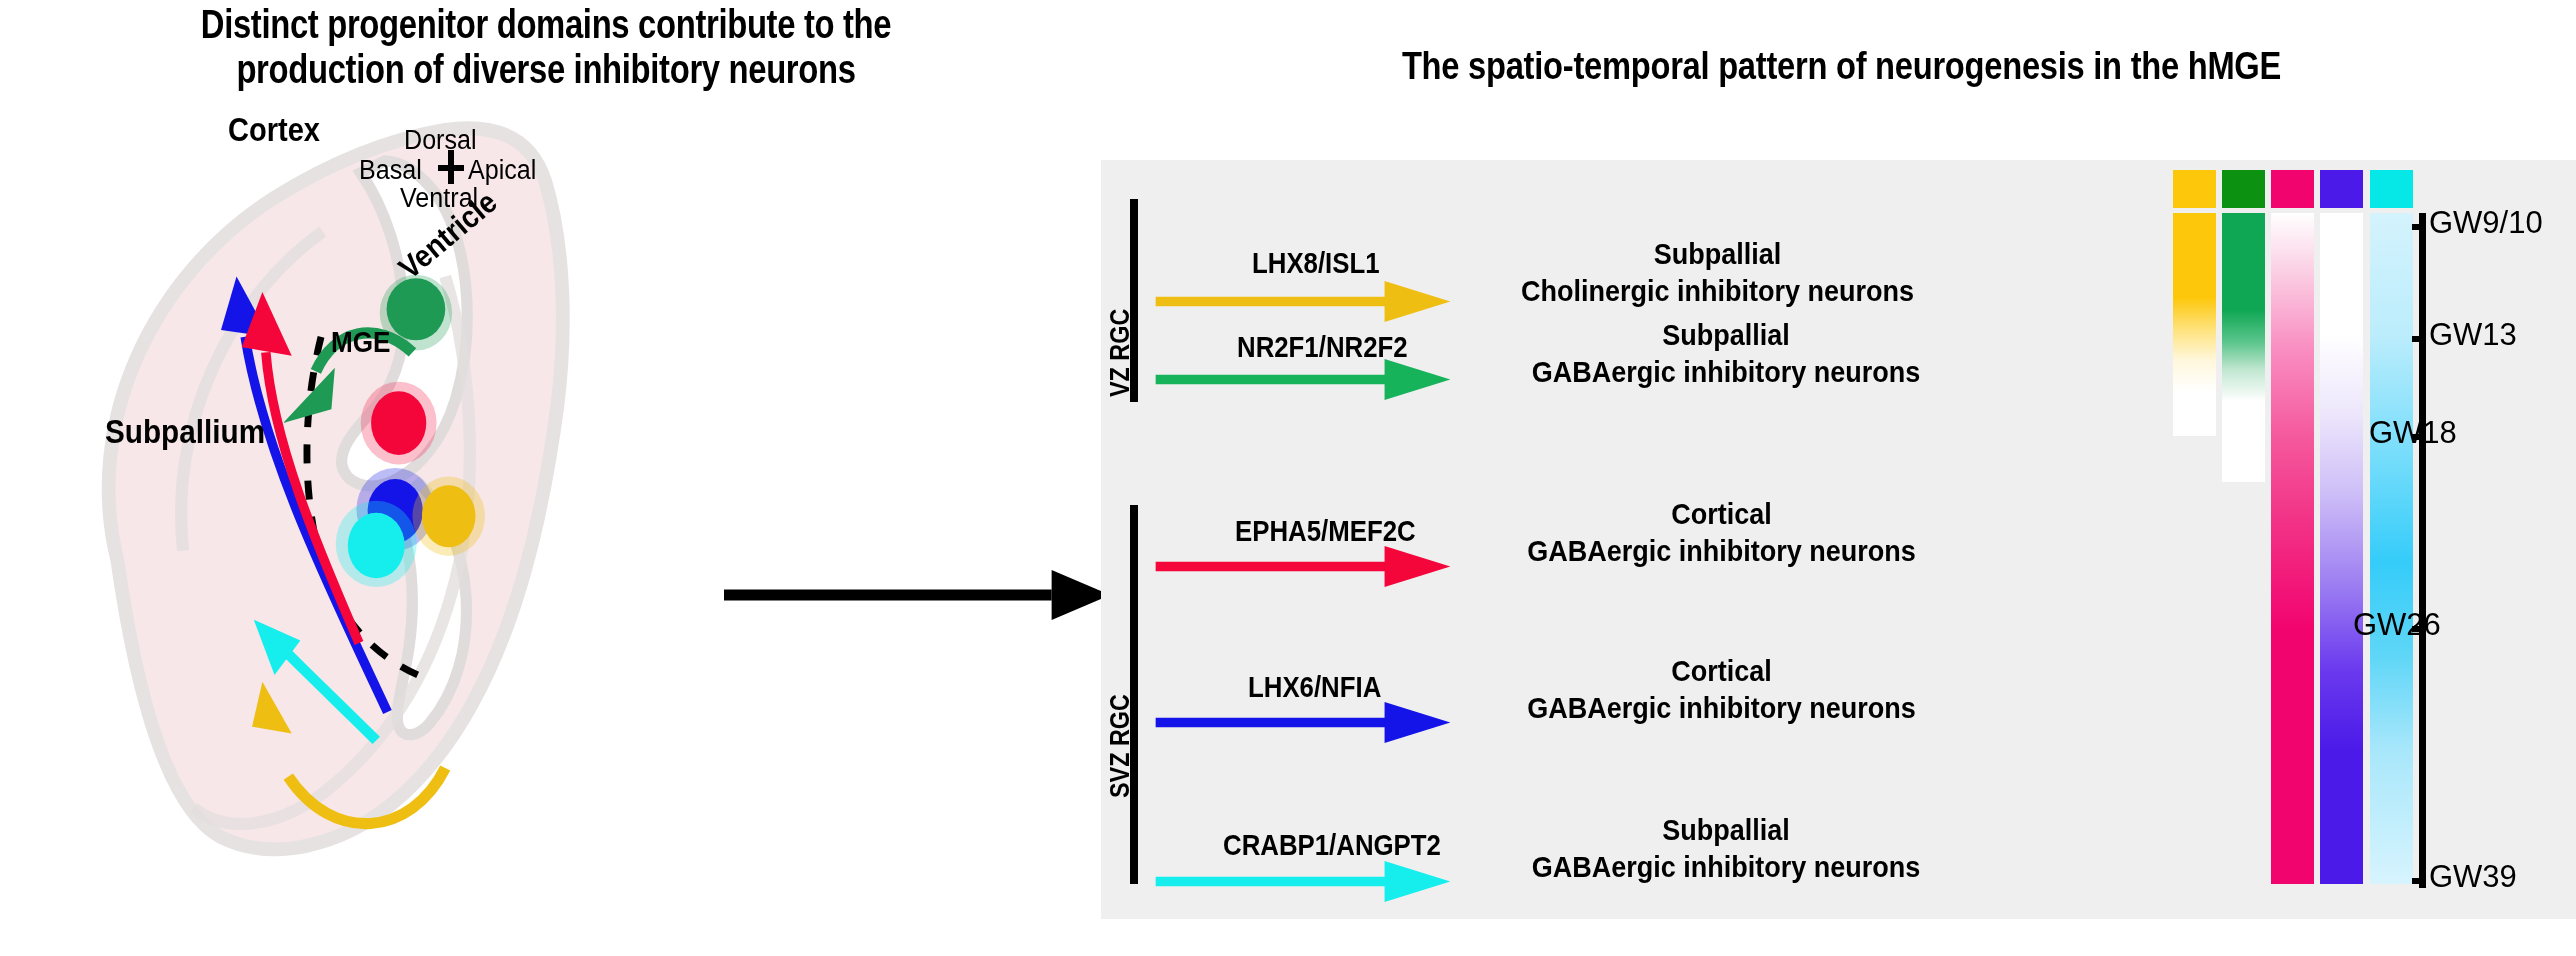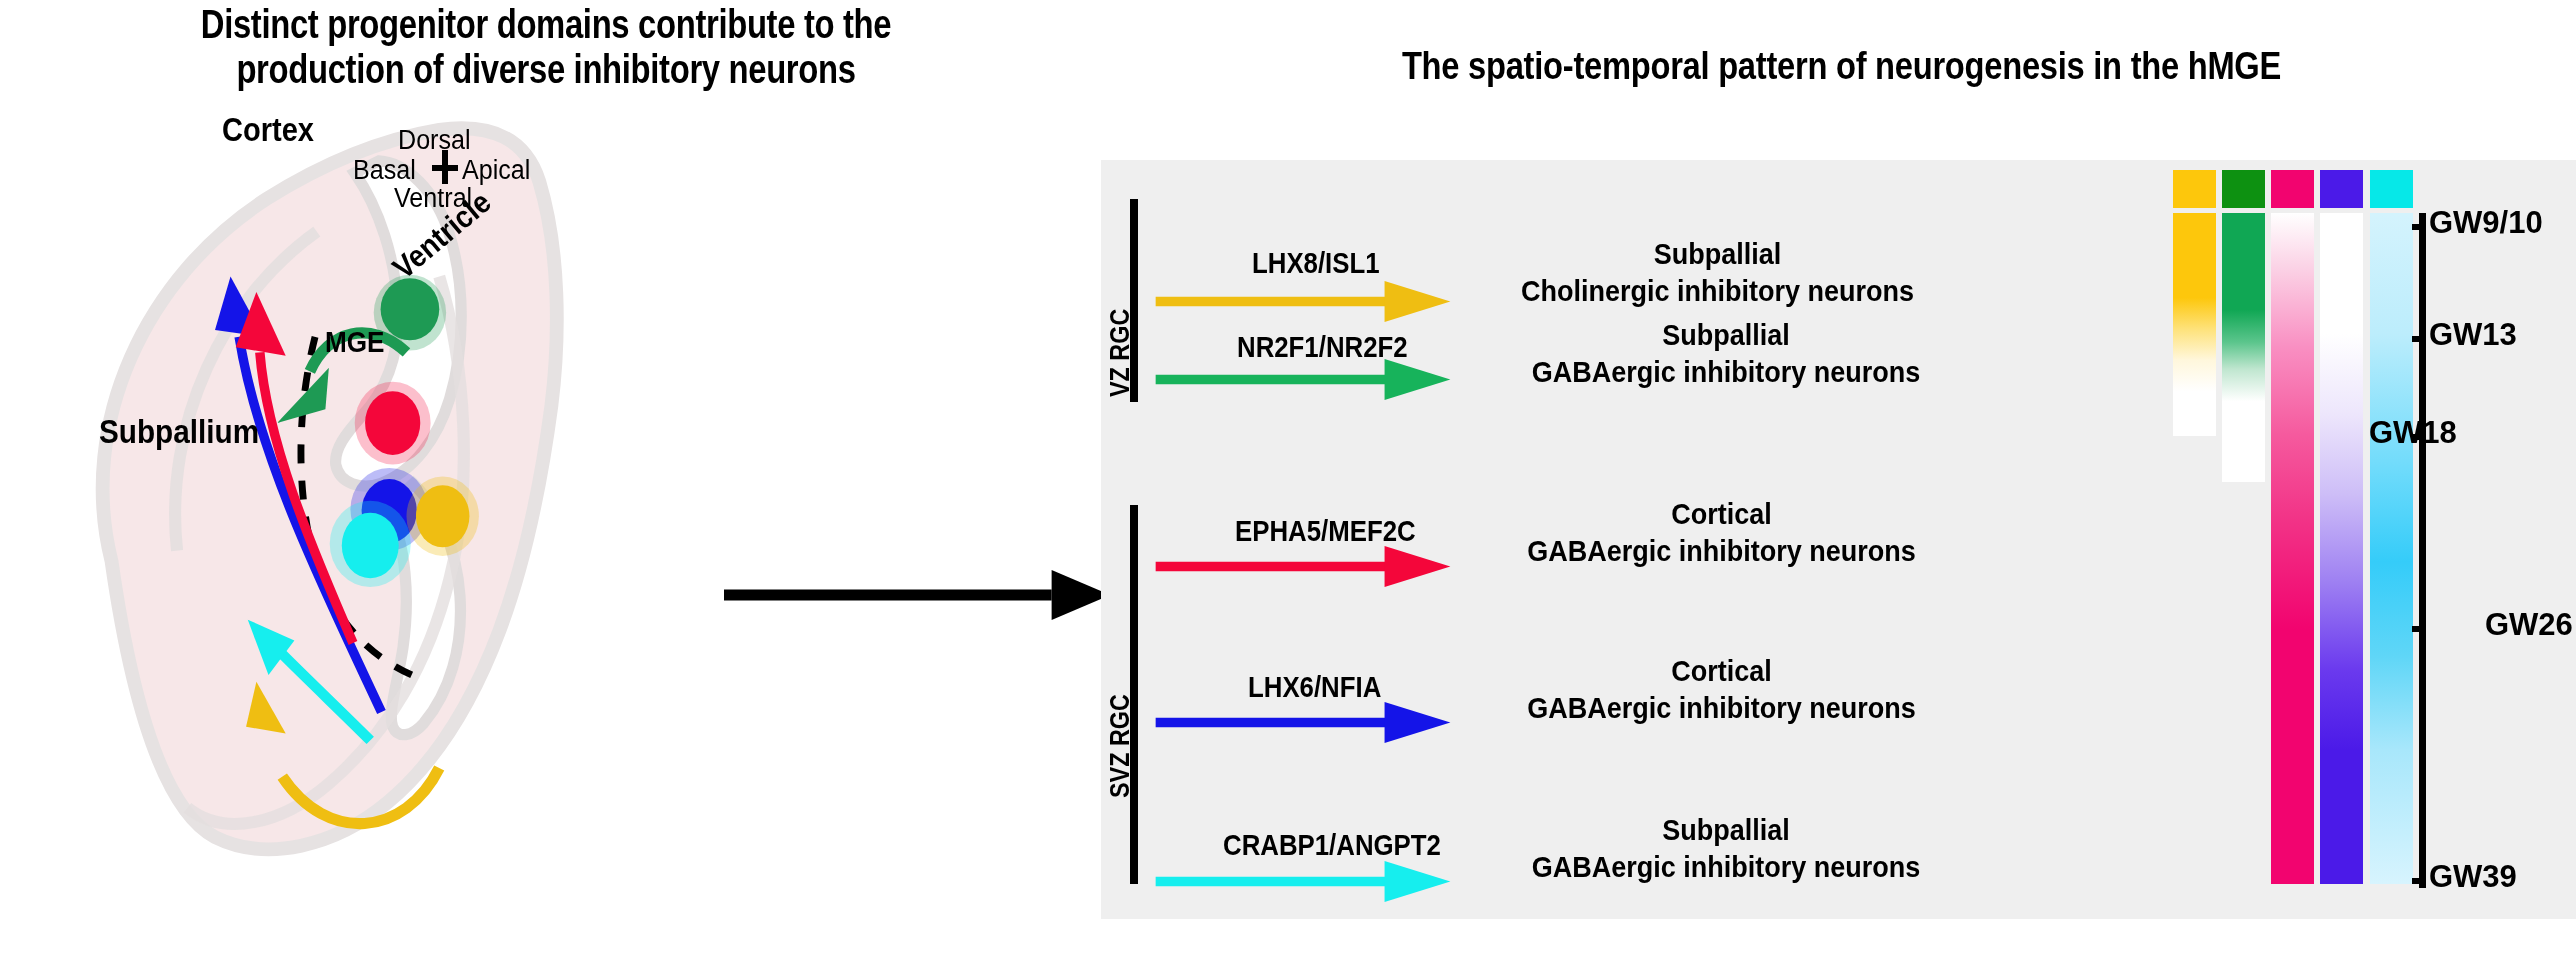--- a/index.html
+++ b/index.html
@@ -14,21 +14,21 @@
     transform:scaleX(0.82);transform-origin:center top;
   }
   #right-title{
     position:absolute;left:1113px;top:45px;width:1457px;text-align:center;
     font-family:"Liberation Sans",sans-serif;font-weight:bold;
     font-size:38px;color:#000;letter-spacing:-0.3px;
     transform:scaleX(0.86);transform-origin:center top;
   }
 
   
-  #brain-panel{position:absolute;left:8px;top:78px;width:1104px;height:879px;}
+  #brain-panel{position:absolute;left:14px;top:78px;width:1104px;height:879px;}
   #brain-svg{position:absolute;left:0;top:0;width:1104px;height:879px;}
 
   .lbl{position:absolute;font-family:"Liberation Sans",sans-serif;color:#000;
        white-space:nowrap;}
   .lbl-bold{font-weight:bold;}
   #lbl-cortex{left:214px;top:33px;font-size:33px;font-weight:bold;
               transform:scaleX(0.88);transform-origin:left top;}
   #lbl-subpallium{left:91px;top:335px;font-size:33px;font-weight:bold;
               transform:scaleX(0.9);transform-origin:left top;}
   #lbl-mge{left:317px;top:248px;font-size:29px;font-weight:bold;
@@ -66,21 +66,21 @@
   .outcome{position:absolute;text-align:center;font-family:"Liberation Sans",sans-serif;
      font-weight:bold;font-size:30px;color:#000;line-height:1.22;
      transform:scaleX(0.9);transform-origin:center top;}
 
   
   .swatch{position:absolute;top:10.3px;height:38px;width:43px;}
   .gradbar{position:absolute;width:43px;}
   #axis-line{position:absolute;width:7px;background:#000;}
   .tick{position:absolute;width:14px;height:6px;background:#000;}
   .tick-label{position:absolute;font-family:"Liberation Sans",sans-serif;
-     font-weight:bold;font-size:31px;color:#000;white-space:nowrap;}
+     font-weight:normal;font-size:31px;color:#000;white-space:nowrap;}
 </style>
 </head>
 <body>
 
 <div id="left-title">
   <div>Distinct progenitor domains contribute to the</div>
   <div>production of diverse inhibitory neurons</div>
 </div>
 
 <div id="right-title">The spatio-temporal pattern of neurogenesis in the hMGE</div>
@@ -252,19 +252,19 @@
     <div class="tick" style="left:1311px;top:64px;"></div>
     <div class="tick-label" style="left:1328px;top:45px;">GW9/10</div>
 
     <div class="tick" style="left:1311px;top:176px;"></div>
     <div class="tick-label" style="left:1328px;top:157px;">GW13</div>
 
     <div class="tick" style="left:1311px;top:274px;"></div>
     <div class="tick-label" style="left:1268px;top:255px;">GW18</div>
 
     <div class="tick" style="left:1311px;top:466px;"></div>
-    <div class="tick-label" style="left:1384px;top:447px;">GW26</div>
+    <div class="tick-label" style="left:1252px;top:447px;">GW26</div>
 
     <div class="tick" style="left:1311px;top:718px;"></div>
     <div class="tick-label" style="left:1328px;top:699px;">GW39</div>
   </div>
 </div>
 
 
 </body></html>

